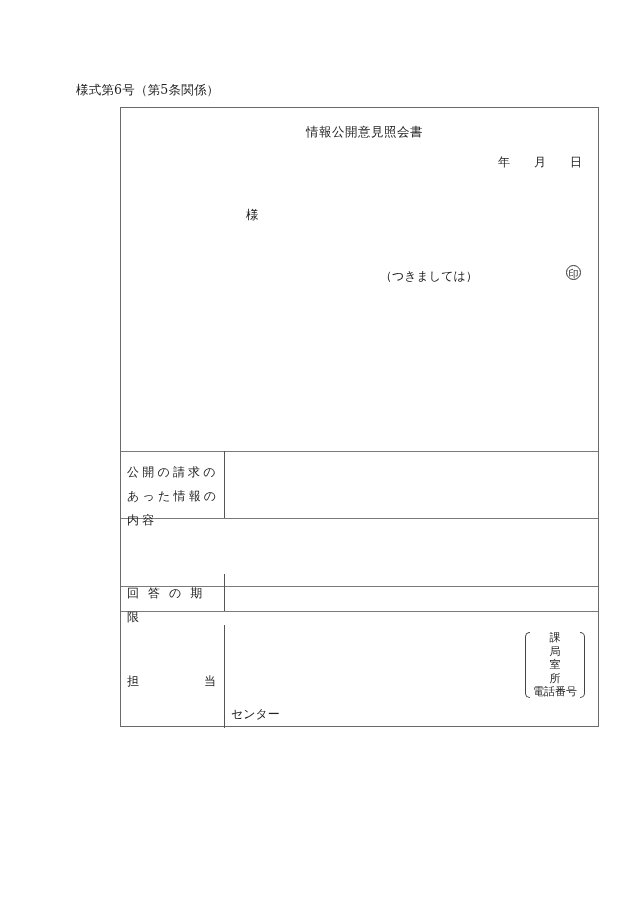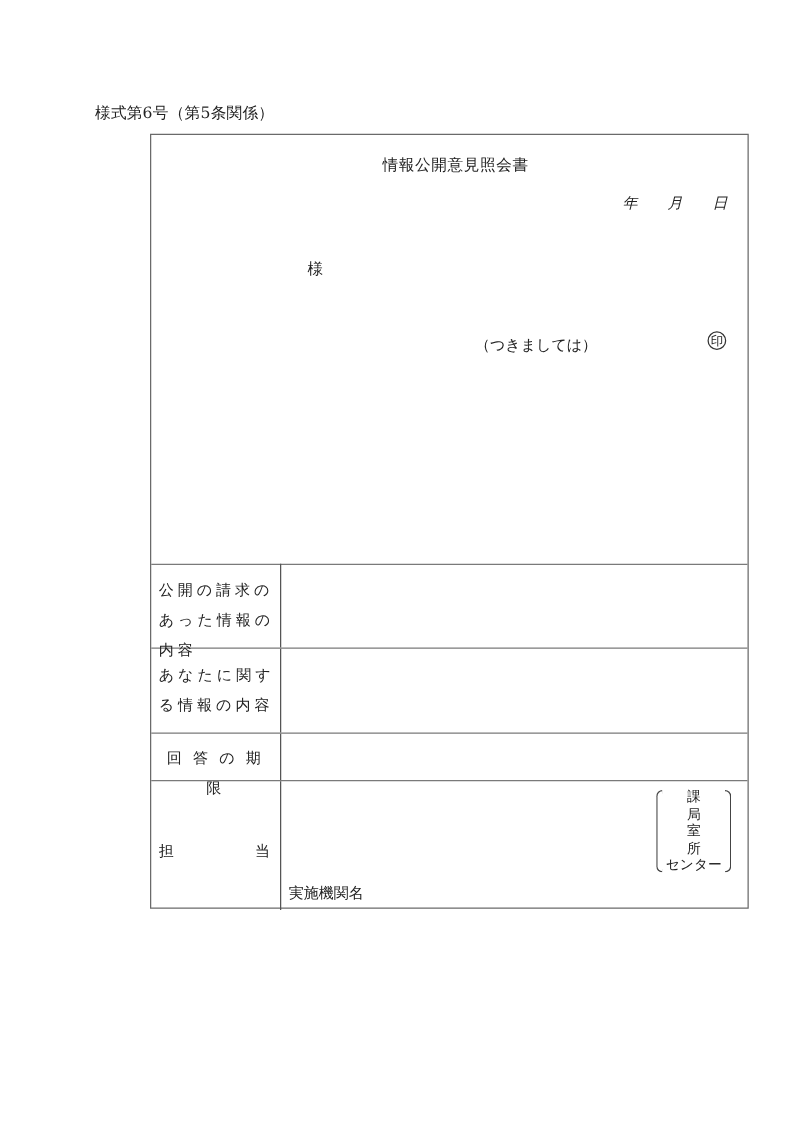--- a/index.html
+++ b/index.html
@@ -44,21 +44,20 @@
       left: 185px;
       top: 16px;
       font-size: 12.5px;
       letter-spacing: 0.5px;
     }
     .date-line {
       position: absolute;
       left: 377px;
       top: 46px;
       font-size: 12px;
-      font-style: italic;
     }
     .date-line span { display: inline-block; }
     .date-line .y { width: 36px; }
     .date-line .m { width: 36px; }
     .recipient {
       position: absolute;
       left: 125px;
       top: 99px;
       font-size: 12.5px;
     }
@@ -116,21 +115,21 @@
     }
     .row .value {
       position: absolute;
       left: 104px;
       top: 0;
       right: 0;
       height: 100%;
     }
     .row1 { top: 343px; height: 68px; }
     .row2 { top: 411px; height: 68px; }
-    .row3 { top: 479px; height: 38px; text-align: center; }
+    .row3 { top: 466px; height: 38px; }
     .row4 { top: 517px; height: 103px; }
     .row3 .label {
       letter-spacing: 9px;
       padding-top: 7px;
     }
     .deadline {
       position: absolute;
       left: 55px;
       top: 9px;
       font-size: 12px;
@@ -213,38 +212,37 @@
     <div class="body-text">
     </div>
   </div>
 
   <div class="row row1">
     <div class="label">公開の請求のあった情報の内容</div>
     <div class="value"></div>
   </div>
 
   <div class="row row2">
-    <div class="label">あなたに関する情報の内容</div>
     <div class="value"></div>
   </div>
 
   <div class="row row3">
     <div class="label">回答の期限</div>
   </div>
 
   <div class="row row4 last">
     <div class="label">
       <span class="tan">担</span>
       <span class="tou">当</span>
     </div>
     <div class="value">
       <div class="dept-bracket">
         <div>課</div>
         <div>局</div>
         <div>室</div>
         <div>所</div>
-        <div>センター</div>
+        <div>電話番号</div>
       </div>
-      <div class="phone">実施機関名</div>
+      <div class="phone">センター</div>
     </div>
   </div>
 
 </div>
 
 </body></html>

